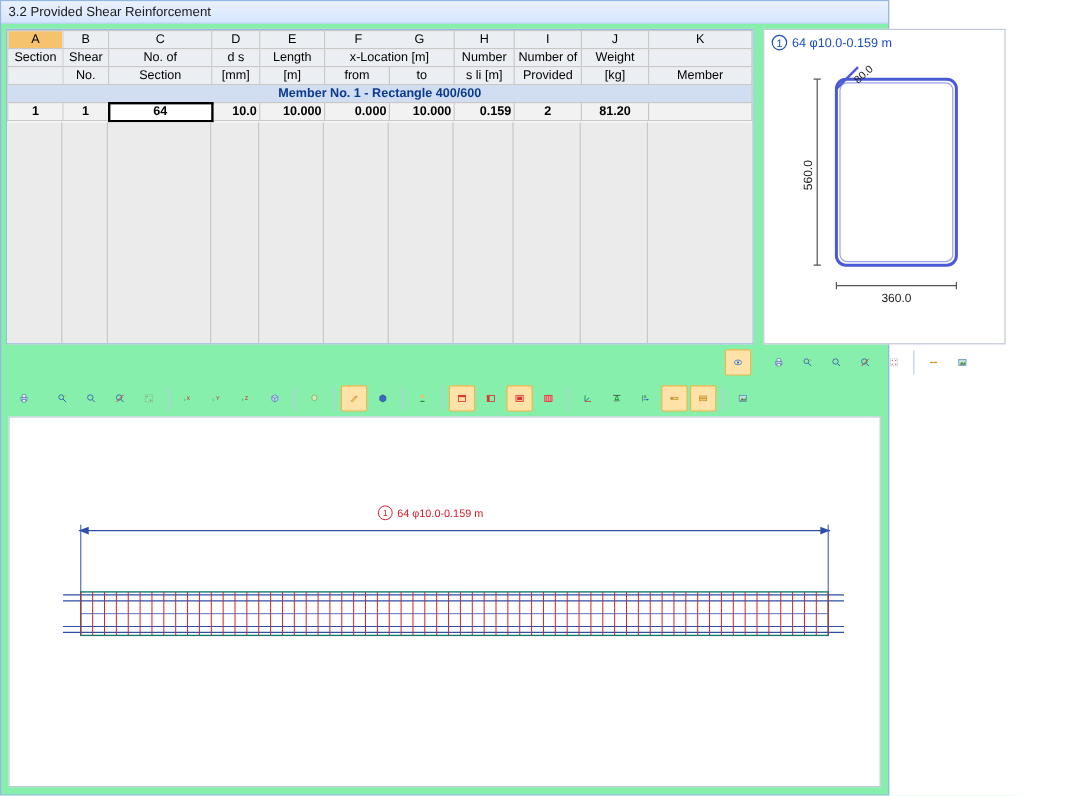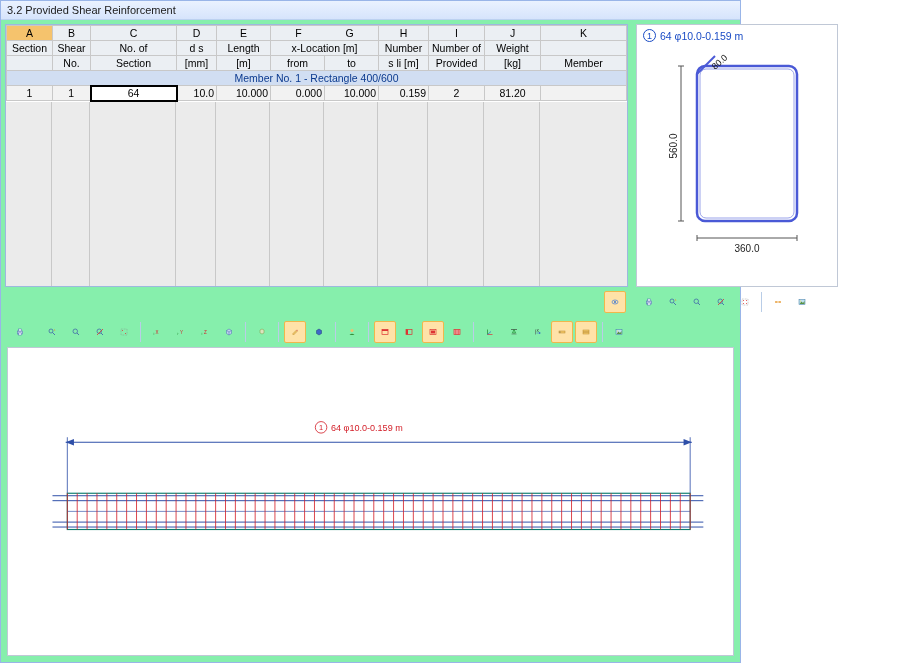--- a/index.html
+++ b/index.html
@@ -58,20 +58,21 @@
     table-layout: fixed;
     font-size: 10.5px;
   }
   table.grid th, table.grid td {
     border: 1px solid #c8c8c8;
     text-align: center;
     height: 15px;
     padding: 0 2px;
     overflow: hidden;
     white-space: nowrap;
+    font-weight: bold;
   }
   table.grid thead th {
     background: #ebeff3;
     font-weight: normal;
   }
   th.col-letter.sel {
     background: #f5c36d;
   }
   .member-row td {
     background: #d1def2;

